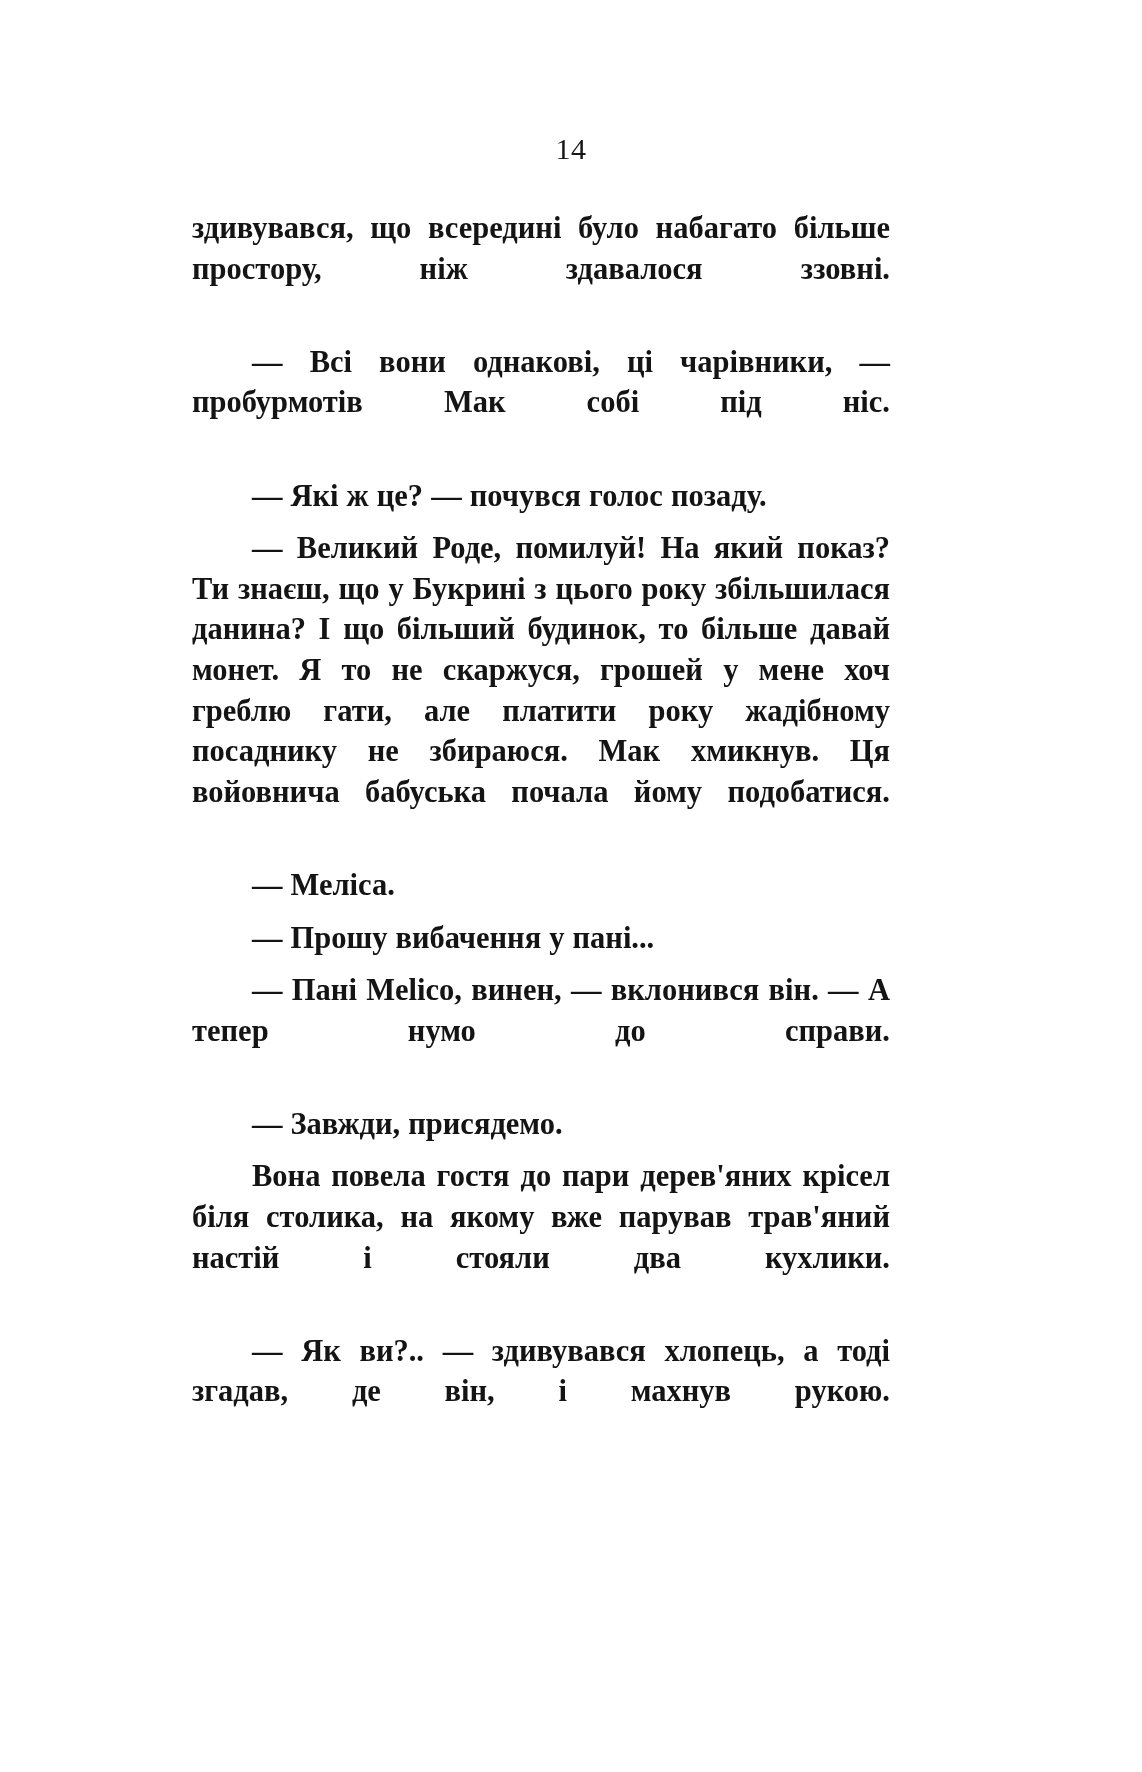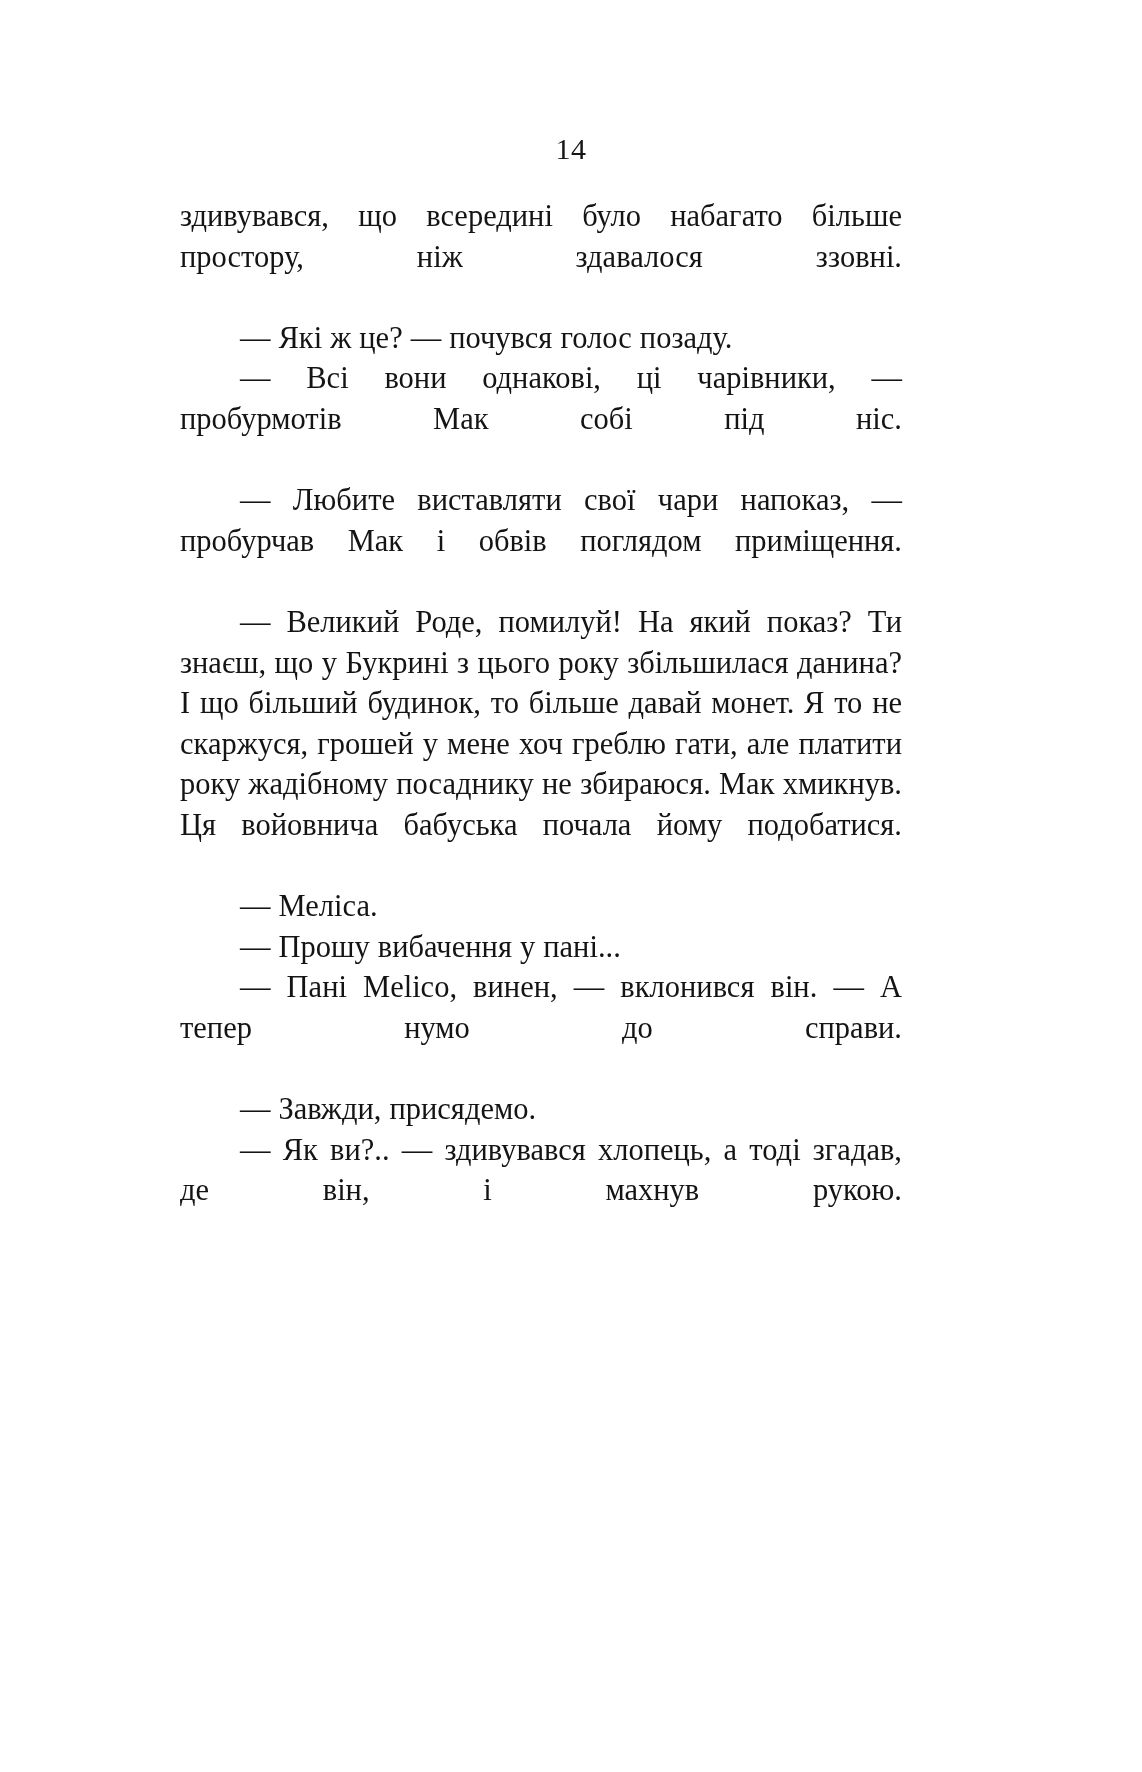--- a/index.html
+++ b/index.html
@@ -32,30 +32,31 @@
     letter-spacing: 0.5px;
     color: #161616;
   }
   .textblock {
     position: absolute;
     top: 196px;
     left: 180px;
     width: 722px;
   }
   p.para {
-    margin: 0;
+    margin: 12px;
     padding: 0;
     font-size: 30.5px;
     line-height: 40.6px;
     text-align: justify;
     text-justify: inter-word;
     text-indent: 0;
     color: #141414;
     hyphens: none;
     word-spacing: 0.4px;
+    font-weight: bold;
   }
   p.indent {
     text-indent: 60px;
   }
   
   p.para::after {
     content: "";
     display: inline-block;
     width: 100%;
   }
@@ -65,25 +66,25 @@
 </style>
 </head>
 <body>
 
 <div class="page">
 
   <div class="folio">14</div>
 
   <div class="textblock">
     <p class="para">здивувався, що всередині було набагато більше простору, ніж здавалося ззовні.</p>
+    <p class="para indent">— Всі вони однакові, ці чарівники, — пробурмотів Мак собі під ніс.</p>
     <p class="para indent noafter">— Які ж це? — почувся голос позаду.</p>
-    <p class="para indent">— Всі вони однакові, ці чарівники, — пробурмотів Мак собі під ніс.</p>
-    <p class="para indent">— Любите виставляти свої чари напоказ, — пробурчав Мак і обвів поглядом приміщення.</p>
     <p class="para indent">— Великий Роде, помилуй! На який показ? Ти знаєш, що у Букрині з цього року збільшилася данина? І що більший будинок, то більше давай монет. Я то не скаржуся, грошей у мене хоч греблю гати, але платити року жадібному посаднику не збираюся. Мак хмикнув. Ця войовнича бабуська почала йому подобатися.</p>
     <p class="para indent noafter">— Меліса.</p>
     <p class="para indent noafter">— Прошу вибачення у пані...</p>
     <p class="para indent">— Пані Melісо, винен, — вклонився він. — А тепер нумо до справи.</p>
     <p class="para indent noafter">— Завжди, присядемо.</p>
+    <p class="para indent">Вона повела гостя до пари дерев'яних крісел біля столика, на якому вже парував трав'яний настій і стояли два кухлики.</p>
     <p class="para indent">— Як ви?.. — здивувався хлопець, а тоді згадав, де він, і махнув рукою.</p>
 
   </div>
 
 </div>
 
 </body></html>

